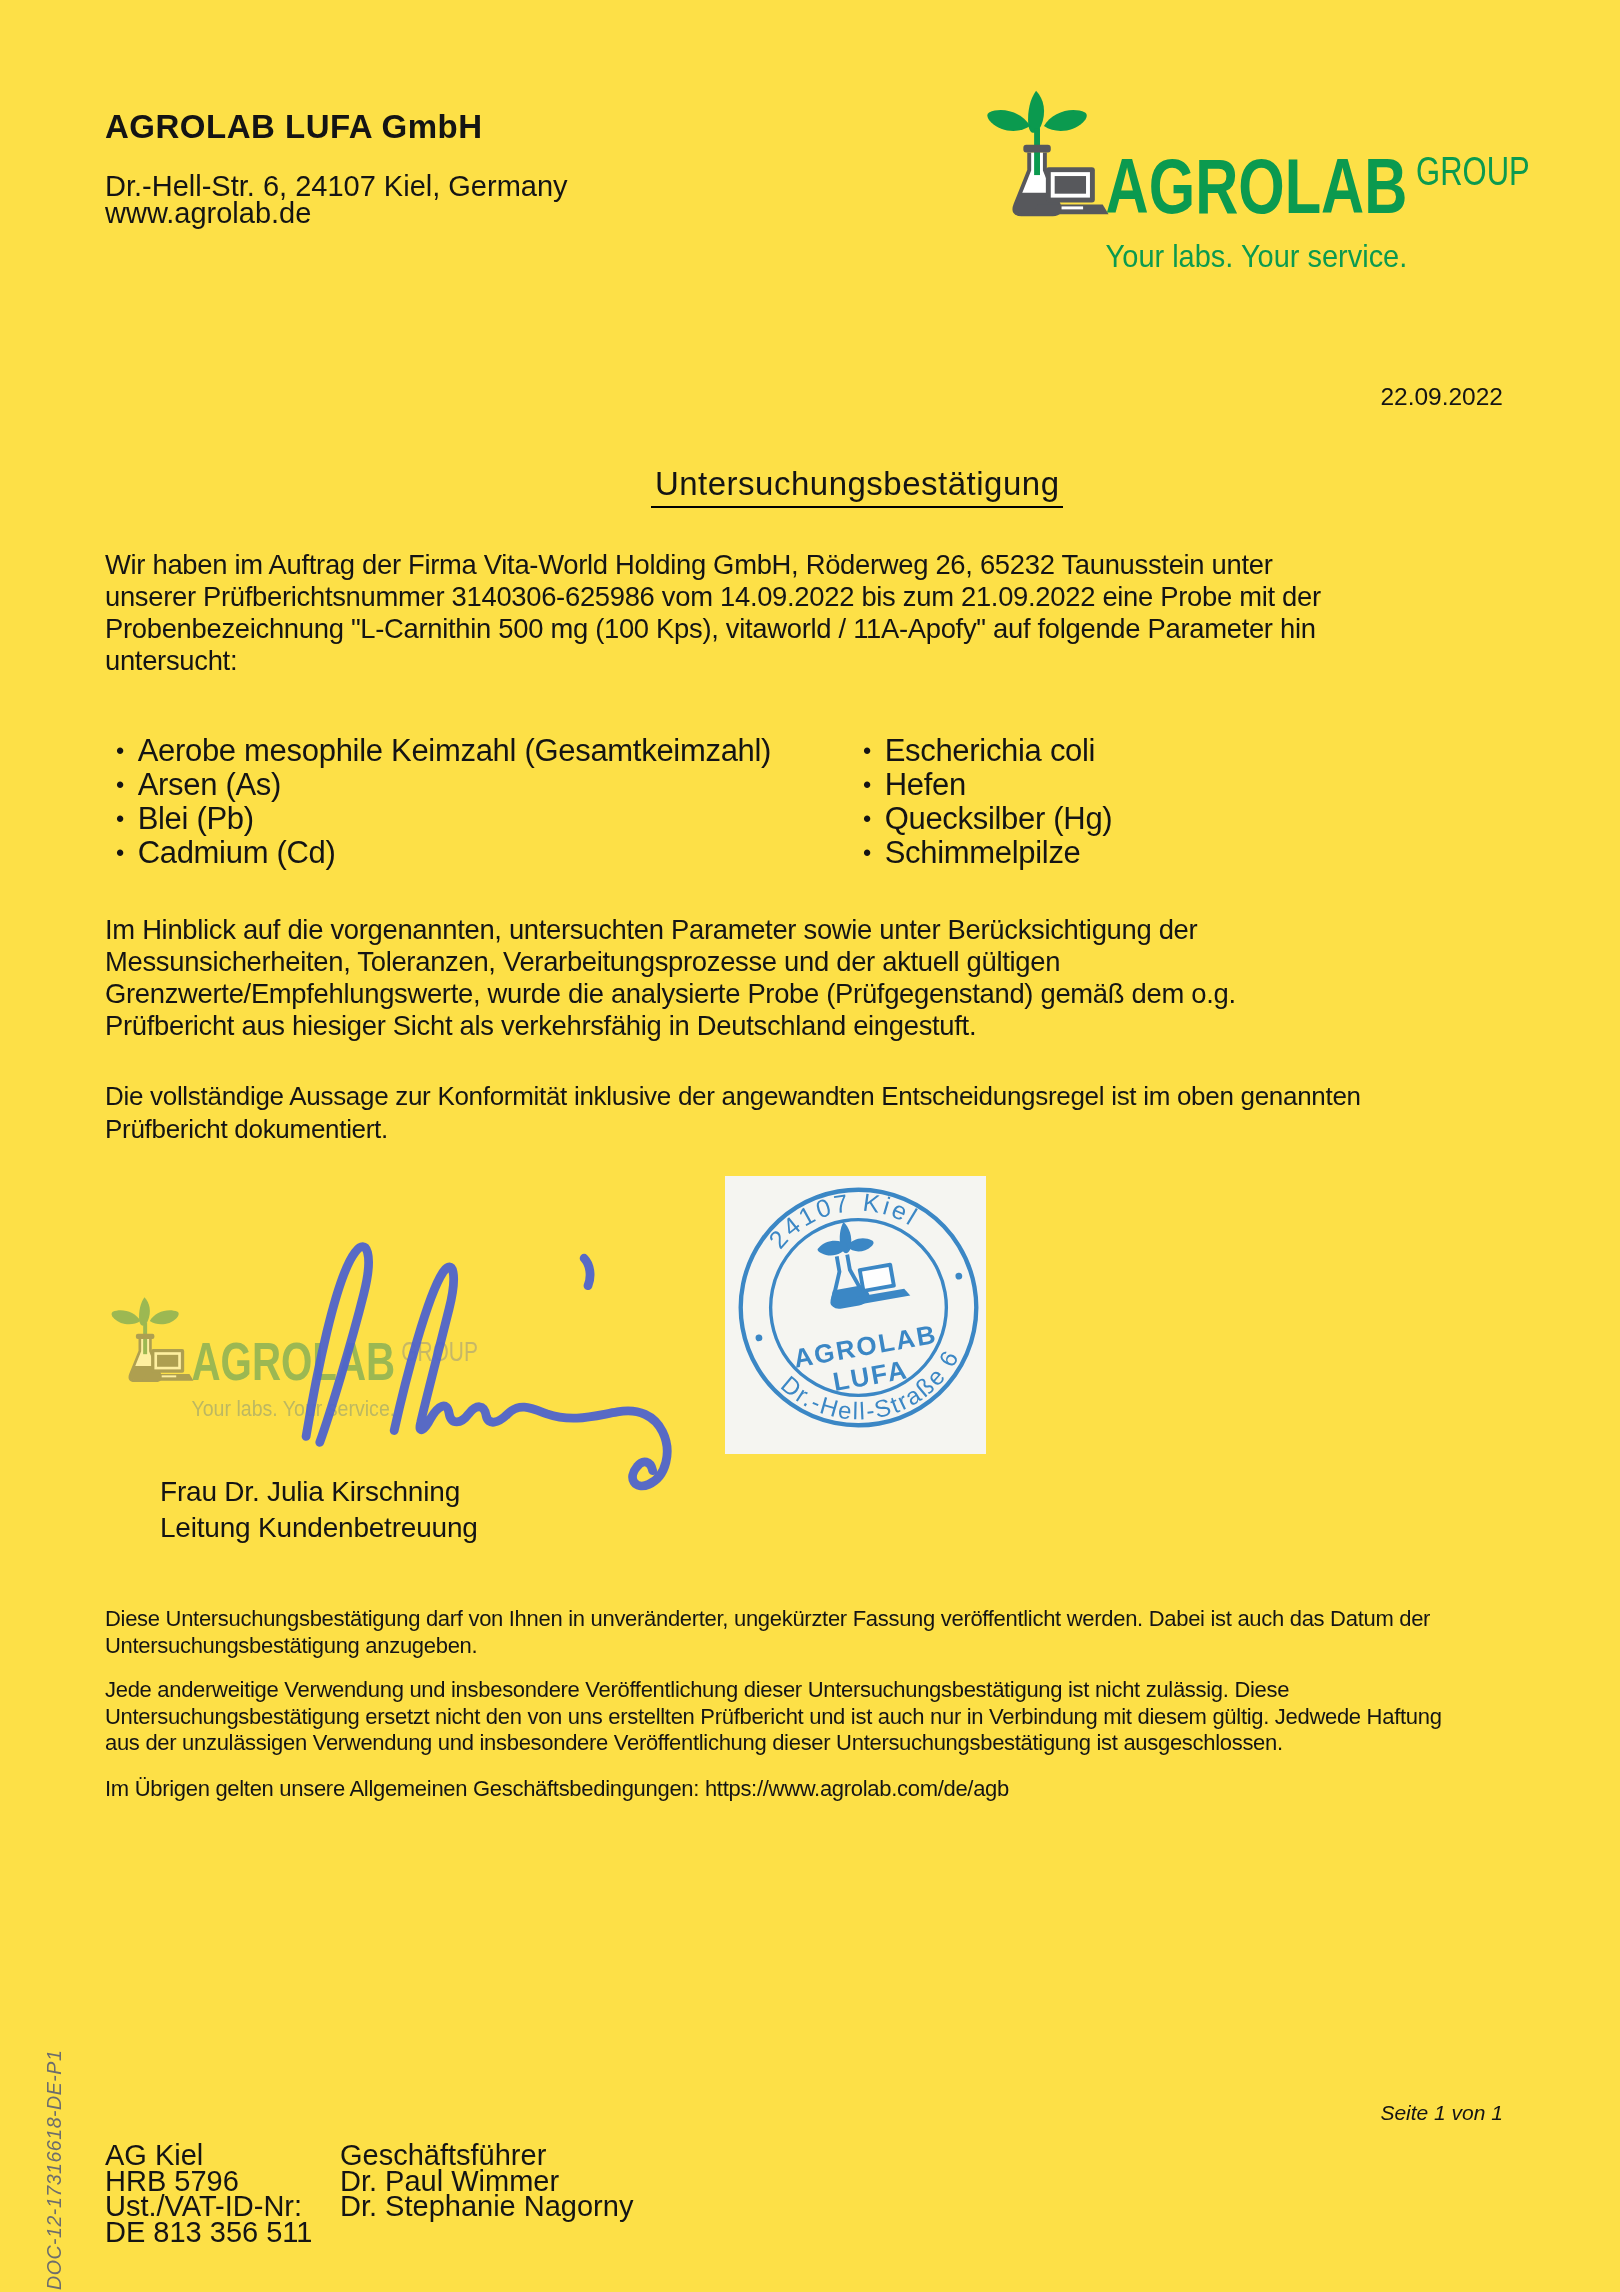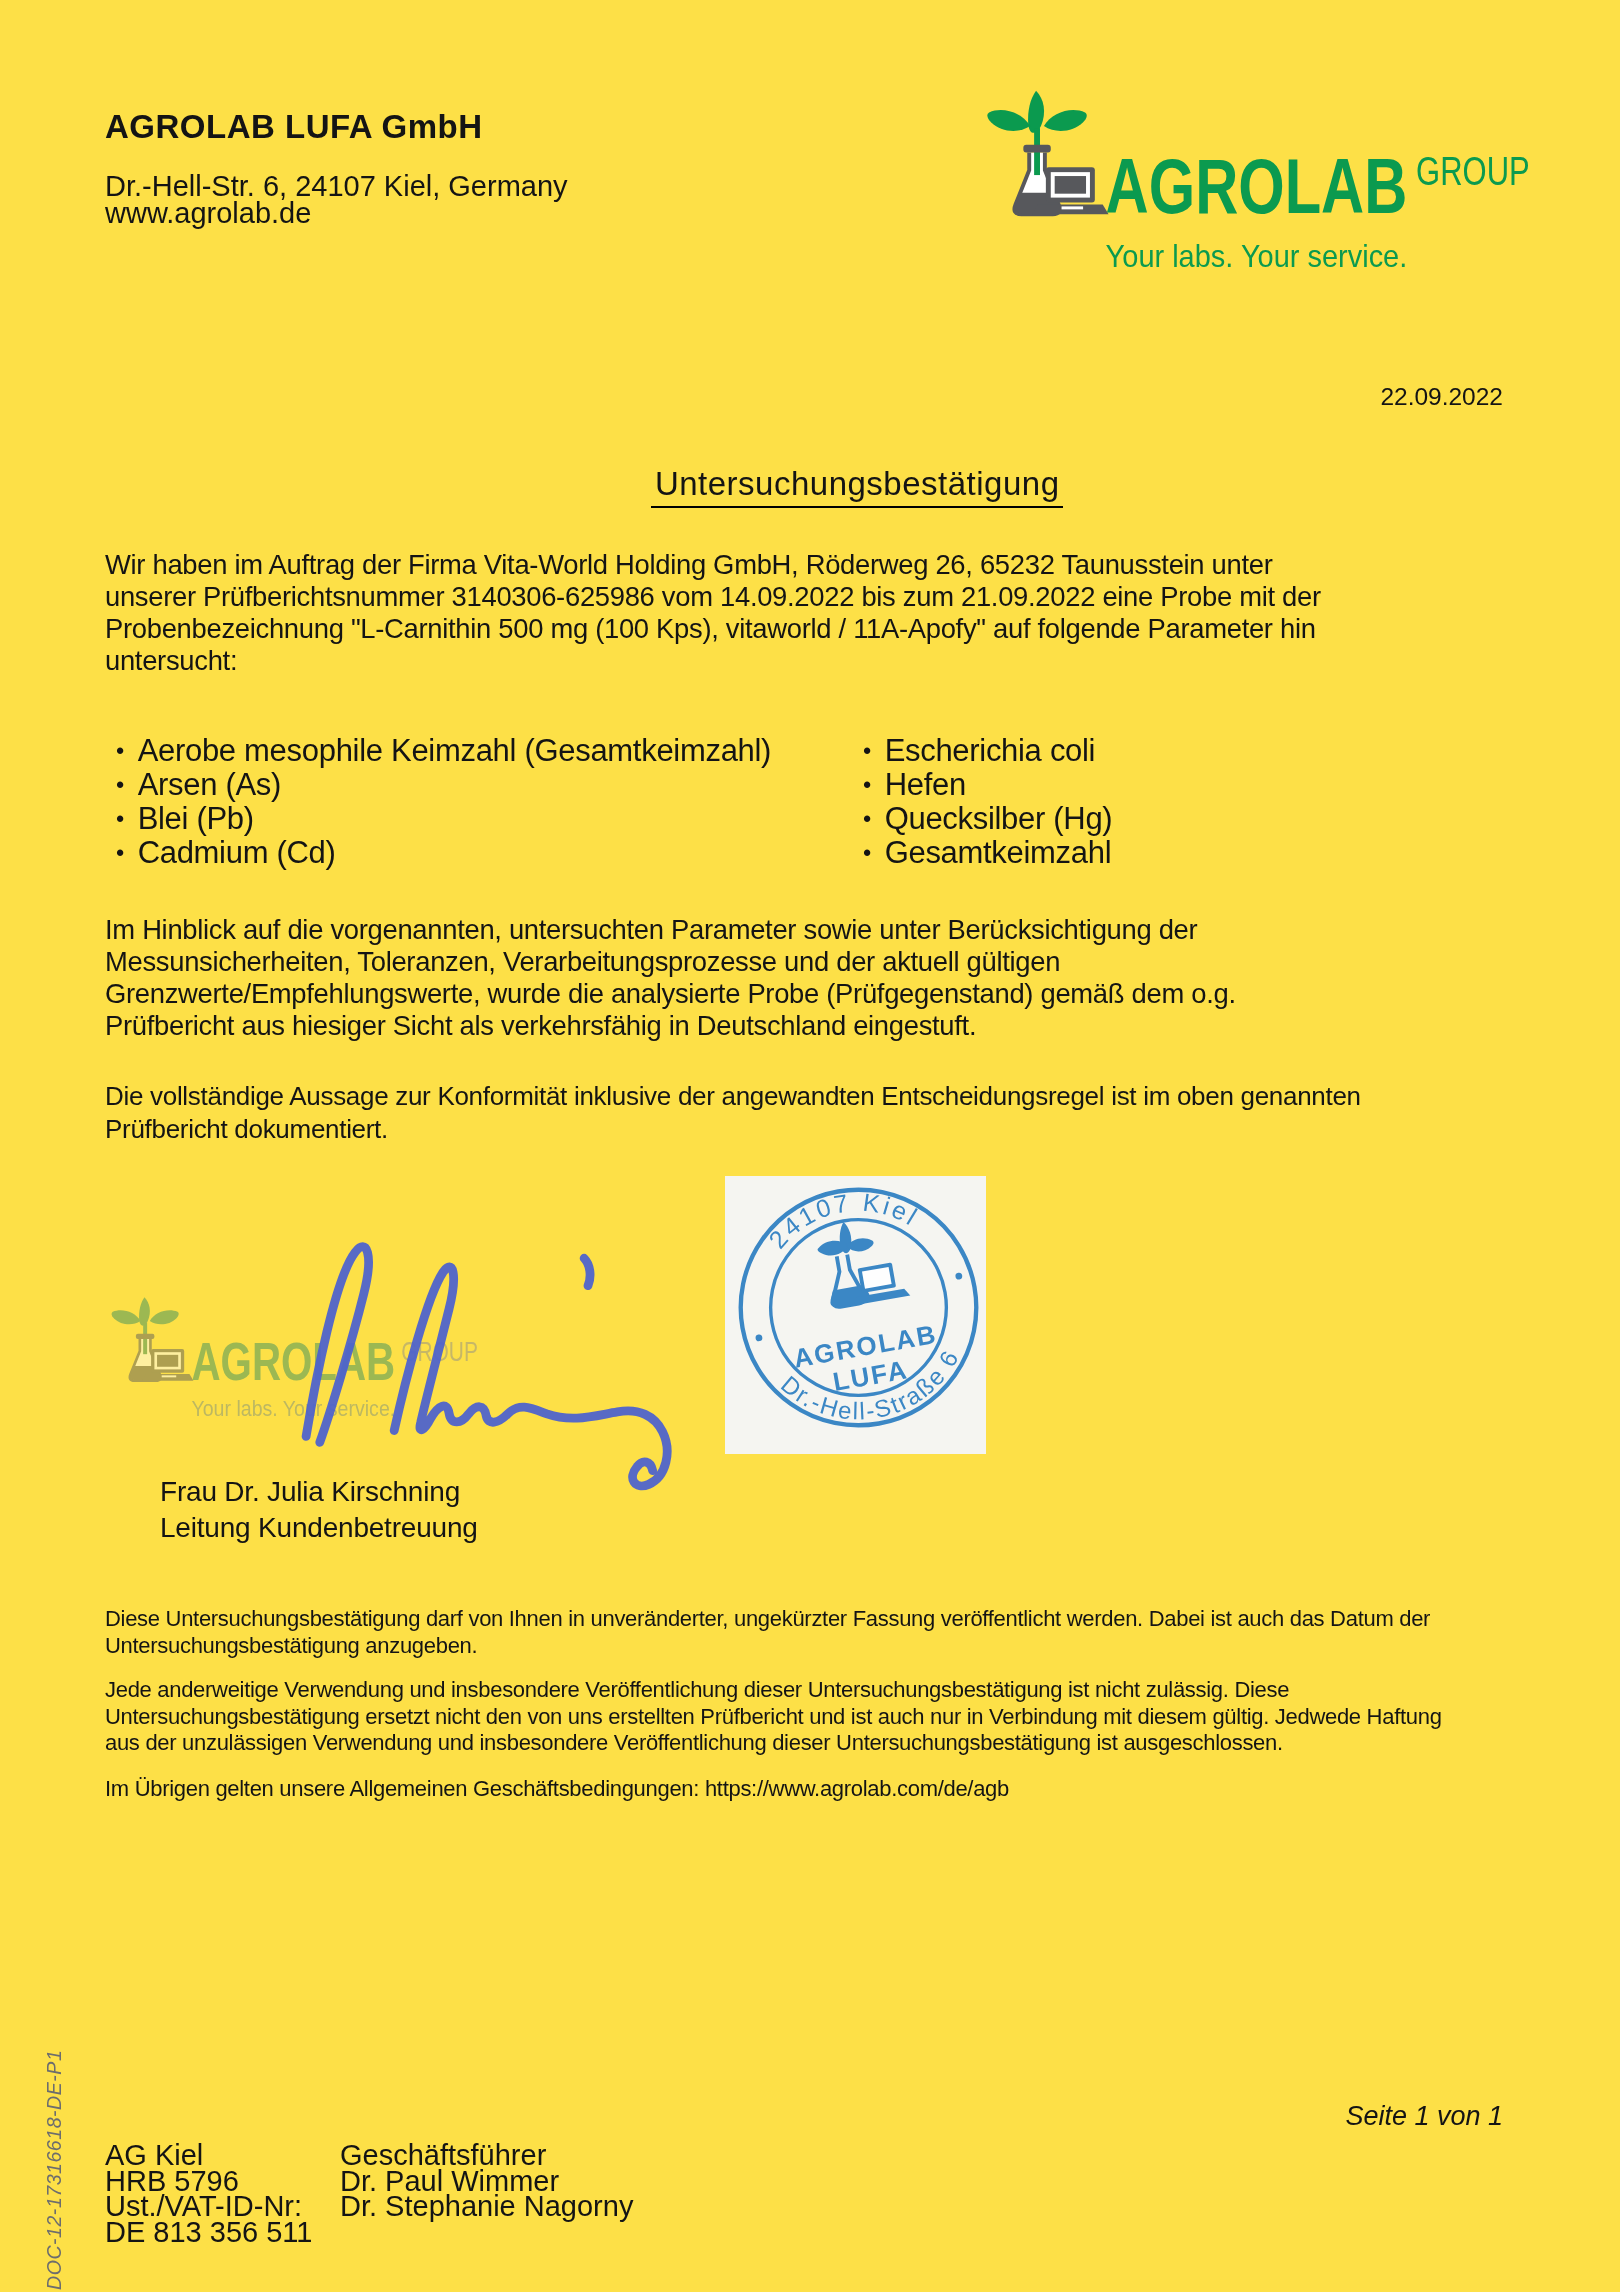--- a/index.html
+++ b/index.html
@@ -39,21 +39,21 @@
   .signature-svg { left:245px; top:1223px; width:549px; height:279px; }
 
   .signer { left:160px; top:1474px; font-size:28px; line-height:36px; letter-spacing:-0.2px; }
 
   .fine { font-size:22px; line-height:26.5px; letter-spacing:-0.3px; }
   .fp1 { left:105px; top:1606px; }
   .fp2 { left:105px; top:1677px; }
   .fp3 { left:105px; top:1776px; }
 
   .page-num { left:1209px; top:2101px; width:294px; text-align:right;
-              font-size:27px; font-style:italic; }
+              font-size:21px; font-style:italic; }
 
   .footer-col { font-size:29px; line-height:25.5px; top:2143px; }
   .footer-col1 { left:105px; }
   .footer-col2 { left:340px; }
 
   .doc-id { left:43px; top:2290px; transform:rotate(-90deg); transform-origin:0 0;
             font-size:19.6px; font-style:italic; color:#6d6d6d; letter-spacing:0.5px;
             white-space:nowrap; }
 
   svg text { font-family:"Liberation Sans", sans-serif; }
@@ -103,21 +103,21 @@
   <div class="abs bullets bullets-col1">
     <div class="bullet-item">Aerobe mesophile Keimzahl (Gesamtkeimzahl)</div>
     <div class="bullet-item">Arsen (As)</div>
     <div class="bullet-item">Blei (Pb)</div>
     <div class="bullet-item">Cadmium (Cd)</div>
   </div>
   <div class="abs bullets bullets-col2">
     <div class="bullet-item">Escherichia coli</div>
     <div class="bullet-item">Hefen</div>
     <div class="bullet-item">Quecksilber (Hg)</div>
-    <div class="bullet-item">Gesamtkeimzahl</div>
+    <div class="bullet-item">Schimmelpilze</div>
   </div>
 
   <div class="abs para p2">
     <div class="line">Im Hinblick auf die vorgenannten, untersuchten Parameter sowie unter Berücksichtigung der</div>
     <div class="line">Messunsicherheiten, Toleranzen, Verarbeitungsprozesse und der aktuell gültigen</div>
     <div class="line">Grenzwerte/Empfehlungswerte, wurde die analysierte Probe (Prüfgegenstand) gemäß dem o.g.</div>
     <div class="line">Prüfbericht aus hiesiger Sicht als verkehrsfähig in Deutschland eingestuft.</div>
   </div>
 
   <div class="abs para p3">

